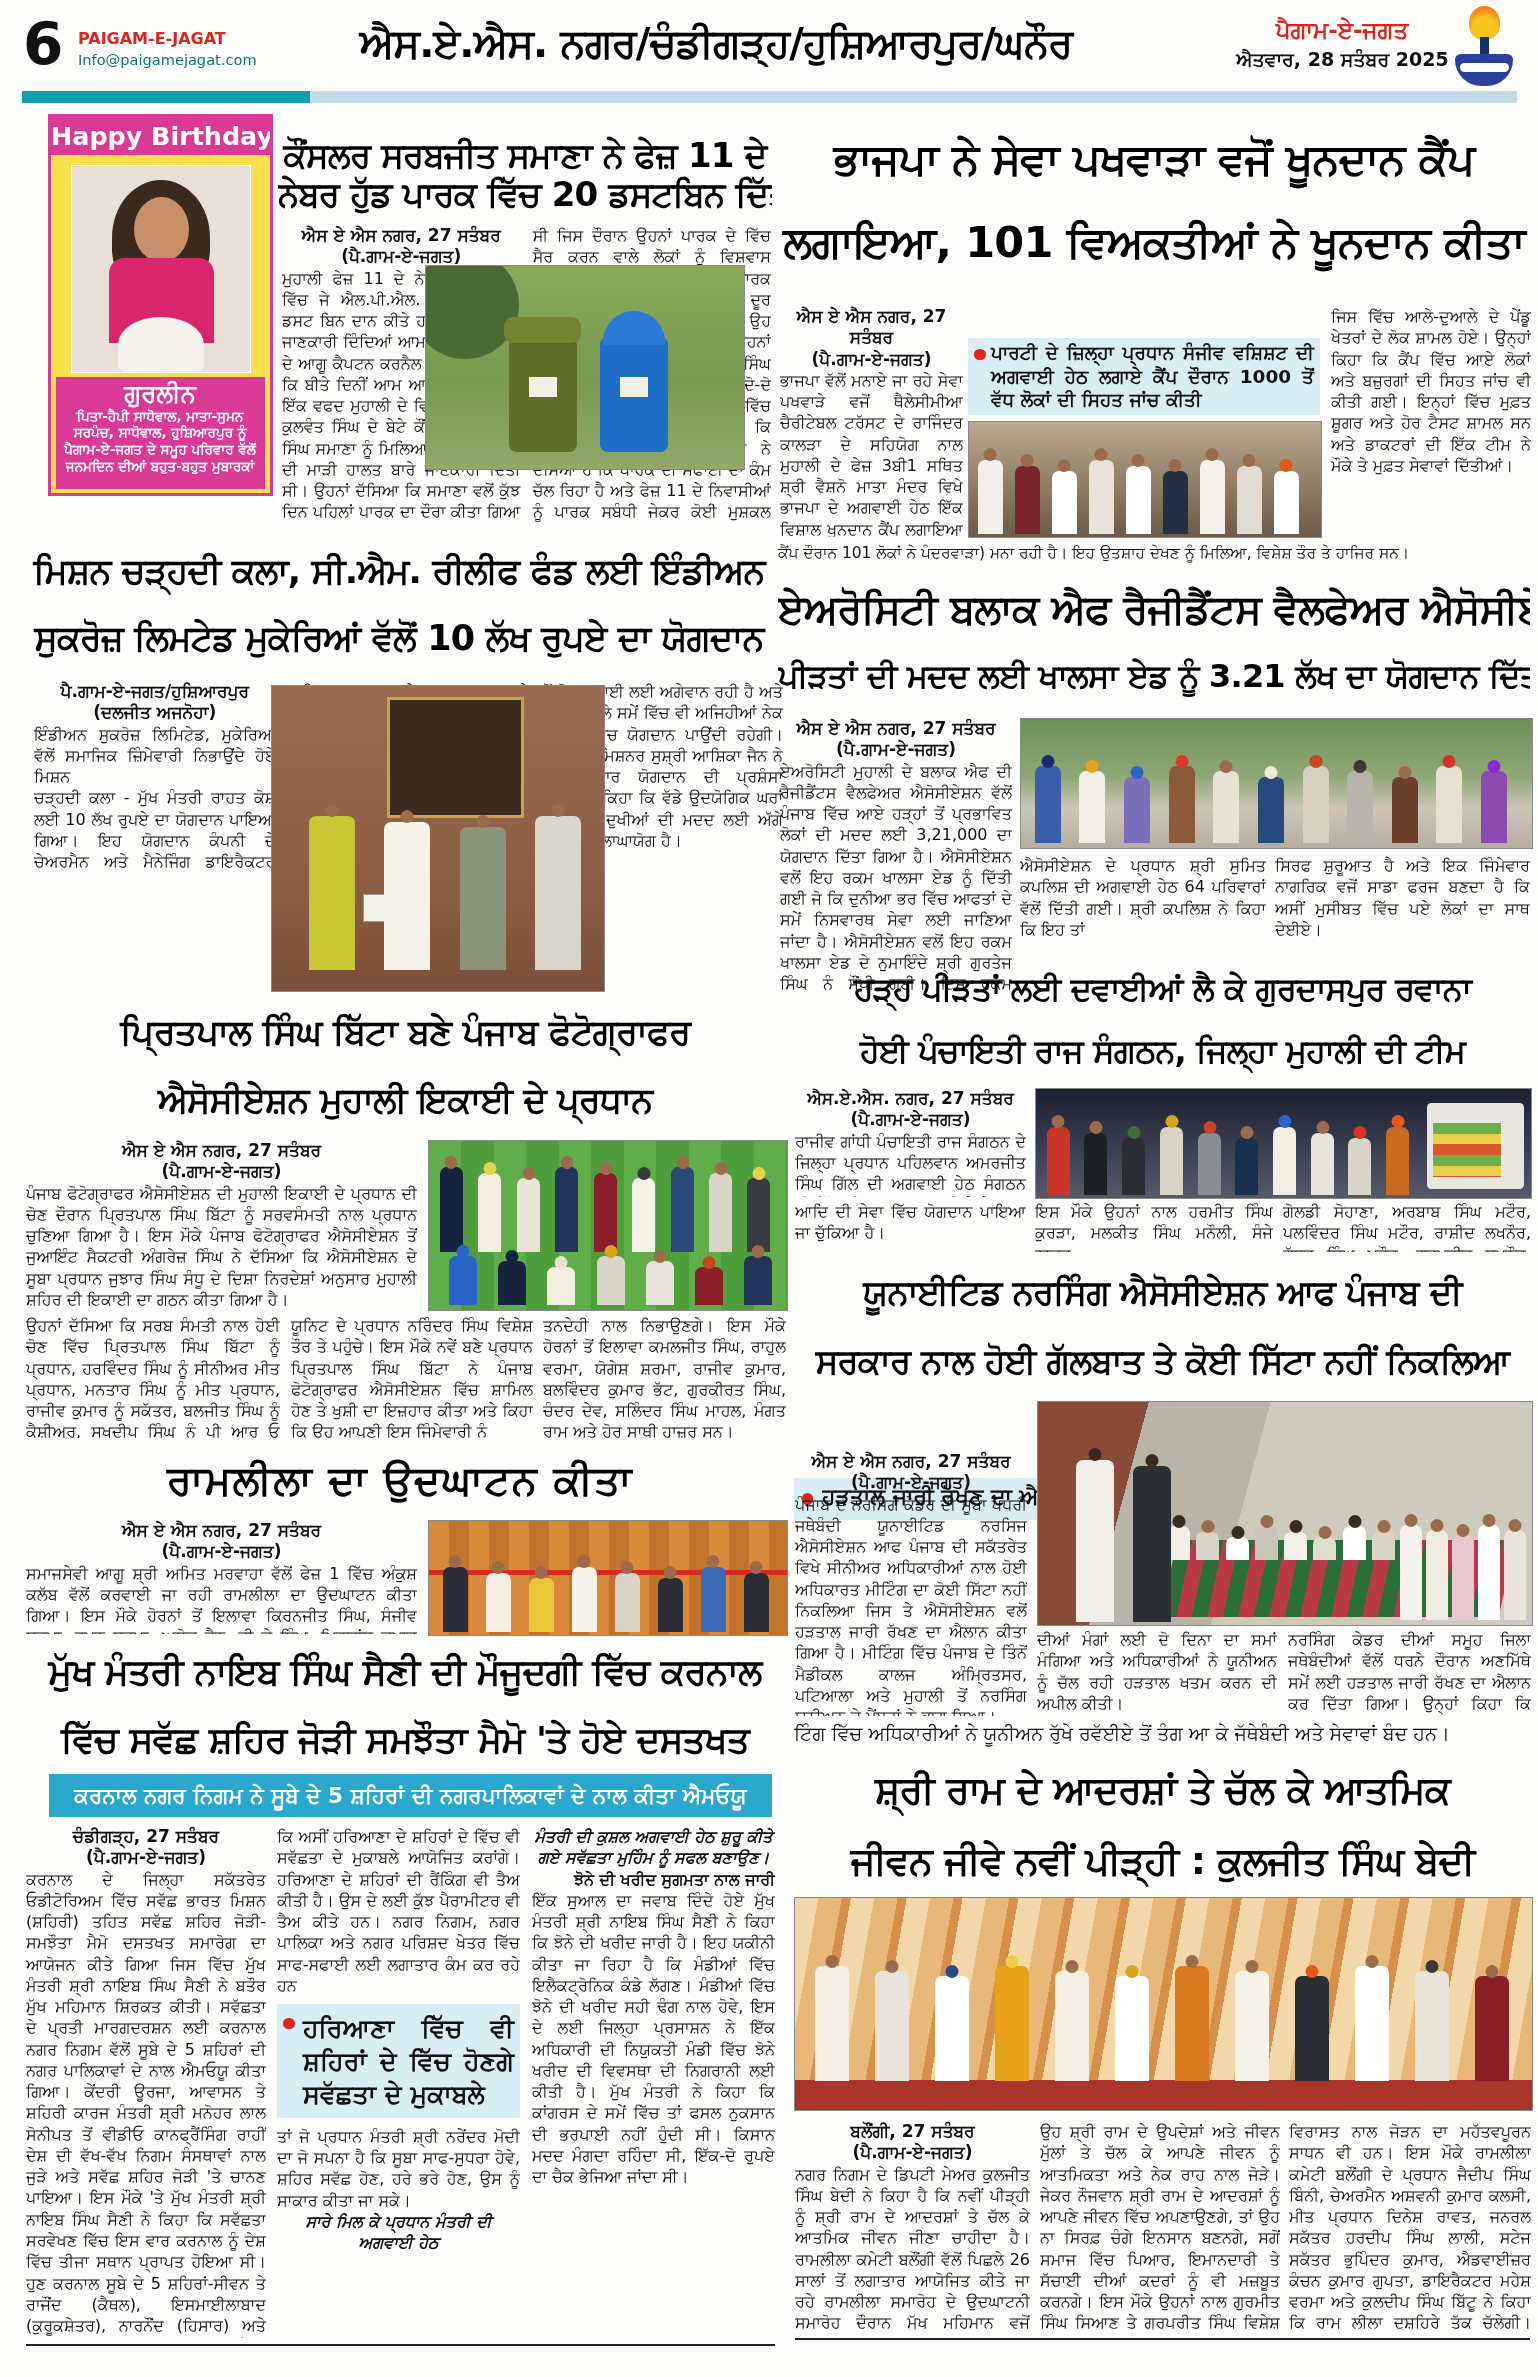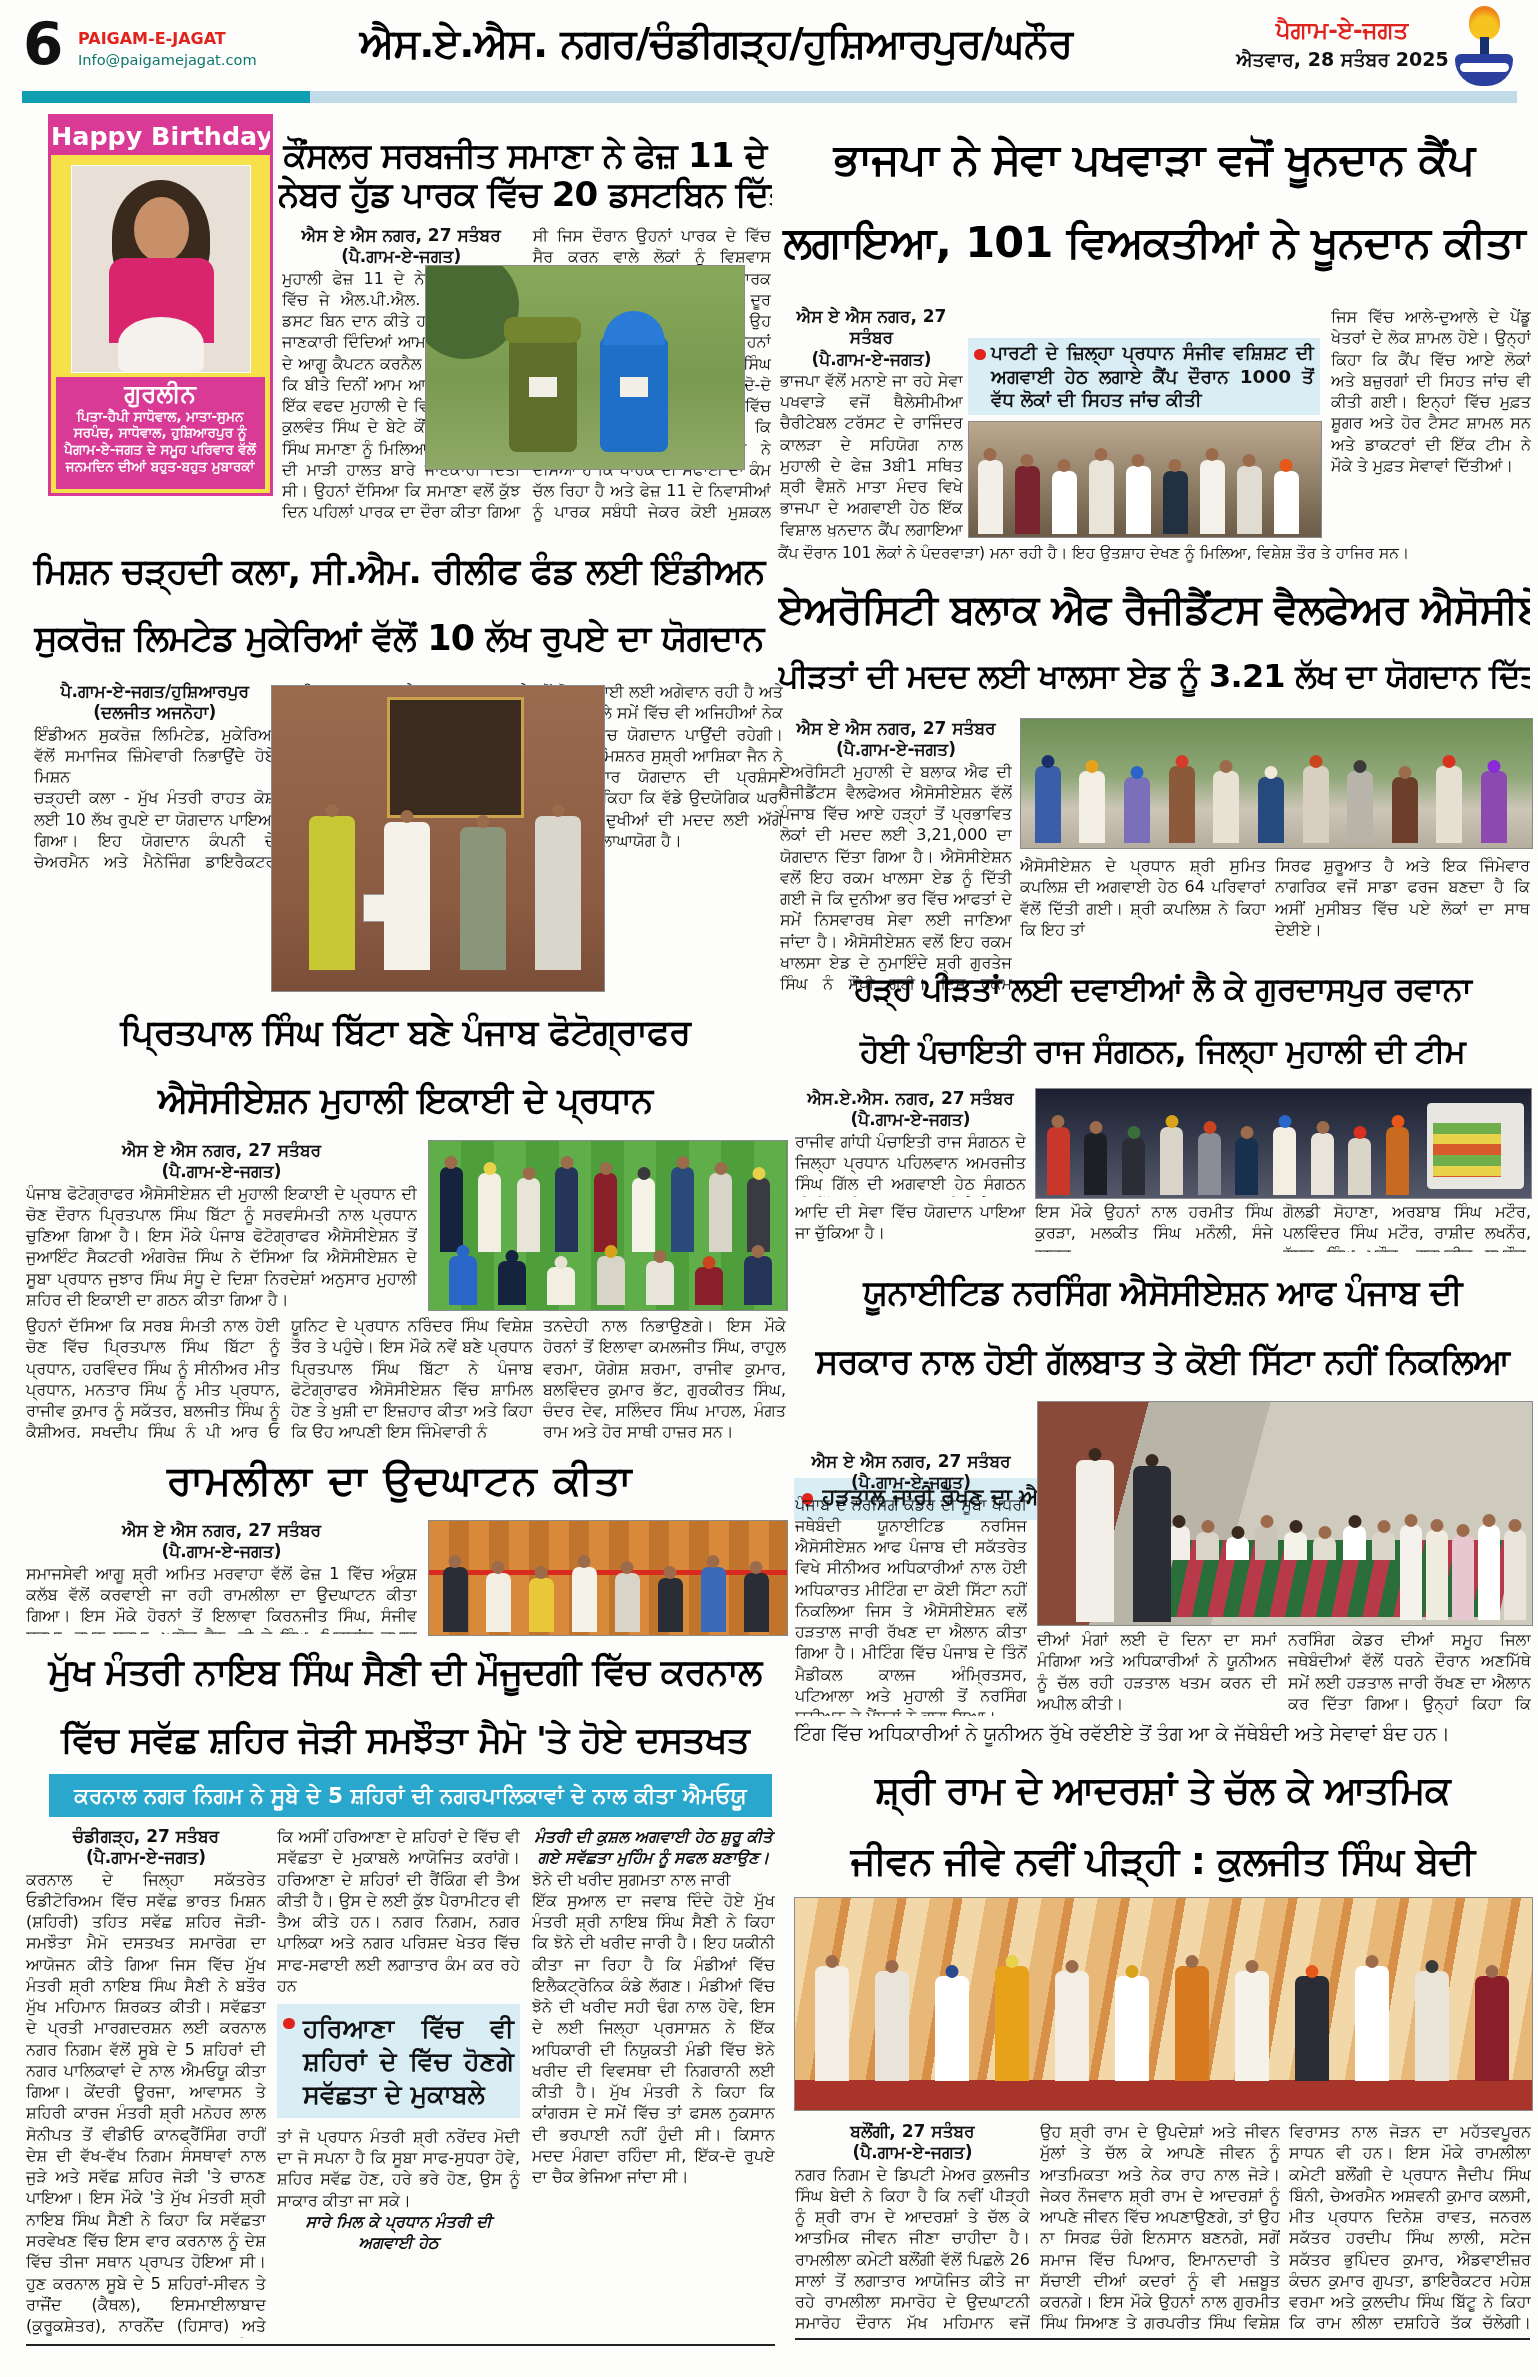--- a/index.html
+++ b/index.html
@@ -424,21 +424,21 @@
   <span>ਕਿ ਅਸੀਂ ਹਰਿਆਣਾ ਦੇ ਸ਼ਹਿਰਾਂ ਦੇ ਵਿੱਚ ਵੀ ਸਵੱਛਤਾ ਦੇ ਮੁਕਾਬਲੇ ਆਯੋਜਿਤ ਕਰਾਂਗੇ। ਹਰਿਆਣਾ ਦੇ ਸ਼ਹਿਰਾਂ ਦੀ ਰੈਂਕਿੰਗ ਵੀ ਤੈਅ ਕੀਤੀ ਹੈ। ਉਸ ਦੇ ਲਈ ਕੁੱਝ ਪੈਰਾਮੀਟਰ ਵੀ ਤੈਅ ਕੀਤੇ ਹਨ। ਨਗਰ ਨਿਗਮ, ਨਗਰ ਪਾਲਿਕਾ ਅਤੇ ਨਗਰ ਪਰਿਸ਼ਦ ਖੇਤਰ ਵਿੱਚ ਸਾਫ-ਸਫਾਈ ਲਈ ਲਗਾਤਾਰ ਕੰਮ ਕਰ ਰਹੇ ਹਨ</span>
   <div class="qbox" style="margin:7.7px 0;padding:7.7px 6.2px 7.7px 26px;">
     <span class="dot" style="left:6.2px;top:14px;"></span>
     <span style="font-size:25.4px;font-weight:bold;line-height:1.3;">ਹਰਿਆਣਾ ਵਿੱਚ ਵੀ ਸ਼ਹਿਰਾਂ ਦੇ ਵਿੱਚ ਹੋਣਗੇ ਸਵੱਛਤਾ ਦੇ ਮੁਕਾਬਲੇ</span>
   </div>
   <span>ਤਾਂ ਜੋ ਪ੍ਰਧਾਨ ਮੰਤਰੀ ਸ਼੍ਰੀ ਨਰੇਂਦਰ ਮੋਦੀ ਦਾ ਜੋ ਸਪਨਾ ਹੈ ਕਿ ਸੂਬਾ ਸਾਫ-ਸੁਧਰਾ ਹੋਵੇ, ਸ਼ਹਿਰ ਸਵੱਛ ਹੋਣ, ਹਰੇ ਭਰੇ ਹੋਣ, ਉਸ ਨੂੰ ਸਾਕਾਰ ਕੀਤਾ ਜਾ ਸਕੇ।</span>
   <div class="ital" style="text-align:center;">ਸਾਰੇ ਮਿਲ ਕੇ ਪ੍ਰਧਾਨ ਮੰਤਰੀ ਦੀ ਅਗਵਾਈ ਹੇਠ</div>
 </div>
 <div class="abs body-txt" style="left:532px;top:1826px;width:243px;height:512px;">
   <div class="ital" style="text-align:center;">ਮੰਤਰੀ ਦੀ ਕੁਸ਼ਲ ਅਗਵਾਈ ਹੇਠ ਸ਼ੁਰੂ ਕੀਤੇ ਗਏ ਸਵੱਛਤਾ ਮੁਹਿੰਮ ਨੂੰ ਸਫਲ ਬਣਾਉਣ।</div>
-  <div style="font-weight:normal;text-align:left;">ਝੋਨੇ ਦੀ ਖਰੀਦ ਸੁਗਮਤਾ ਨਾਲ ਜਾਰੀ</div>
+  <div style="font-weight:bold;text-align:right;">ਝੋਨੇ ਦੀ ਖਰੀਦ ਸੁਗਮਤਾ ਨਾਲ ਜਾਰੀ</div>
   <span>ਇੱਕ ਸੁਆਲ ਦਾ ਜਵਾਬ ਦਿੰਦੇ ਹੋਏ ਮੁੱਖ ਮੰਤਰੀ ਸ਼੍ਰੀ ਨਾਇਬ ਸਿੰਘ ਸੈਣੀ ਨੇ ਕਿਹਾ ਕਿ ਝੋਨੇ ਦੀ ਖਰੀਦ ਜਾਰੀ ਹੈ। ਇਹ ਯਕੀਨੀ ਕੀਤਾ ਜਾ ਰਿਹਾ ਹੈ ਕਿ ਮੰਡੀਆਂ ਵਿੱਚ ਇਲੈਕਟ੍ਰੋਨਿਕ ਕੰਡੇ ਲੱਗਣ। ਮੰਡੀਆਂ ਵਿੱਚ ਝੋਨੇ ਦੀ ਖਰੀਦ ਸਹੀ ਢੰਗ ਨਾਲ ਹੋਵੇ, ਇਸ ਦੇ ਲਈ ਜਿਲ੍ਹਾ ਪ੍ਰਸਾਸ਼ਨ ਨੇ ਇੱਕ ਅਧਿਕਾਰੀ ਦੀ ਨਿਯੁਕਤੀ ਮੰਡੀ ਵਿੱਚ ਝੋਨੇ ਖਰੀਦ ਦੀ ਵਿਵਸਥਾ ਦੀ ਨਿਗਰਾਨੀ ਲਈ ਕੀਤੀ ਹੈ। ਮੁੱਖ ਮੰਤਰੀ ਨੇ ਕਿਹਾ ਕਿ ਕਾਂਗਰਸ ਦੇ ਸਮੇਂ ਵਿੱਚ ਤਾਂ ਫਸਲ ਨੁਕਸਾਨ ਦੀ ਭਰਪਾਈ ਨਹੀਂ ਹੁੰਦੀ ਸੀ। ਕਿਸਾਨ ਮਦਦ ਮੰਗਦਾ ਰਹਿੰਦਾ ਸੀ, ਇੱਕ-ਦੋ ਰੁਪਏ ਦਾ ਚੈਕ ਭੇਜਿਆ ਜਾਂਦਾ ਸੀ।</span>
 </div>
 <div class="rule" style="left:26px;top:2344px;width:749px;"></div>
 
 <div class="abs hl" style="left:794px;top:1757px;width:737px;font-size:38px;line-height:66px;">ਸ਼੍ਰੀ ਰਾਮ ਦੇ ਆਦਰਸ਼ਾਂ ਤੇ ਚੱਲ ਕੇ ਆਤਮਿਕ</div>
 <div class="abs hl" style="left:794px;top:1828px;width:737px;font-size:38px;line-height:66px;">ਜੀਵਨ ਜੀਵੇ ਨਵੀਂ ਪੀੜ੍ਹੀ : ਕੁਲਜੀਤ ਸਿੰਘ ਬੇਦੀ</div>
 <div class="photo" id="ph-shriram" style="left:794px;top:1897px;width:737px;height:212px;background:repeating-linear-gradient(100deg,#f2d8a8 0 23px,#e8b878 23px 46px,#d89048 46px 55px);">
   <div class="abs" style="left:0;top:182px;width:737px;height:31px;background:#a8342a;"></div>
 <div class="pp" style="left: 20px; width: 34px; height: 115px; bottom: 29px; background: rgb(242, 238, 228);">
       <i style="background: rgb(156, 107, 76);"></i>

